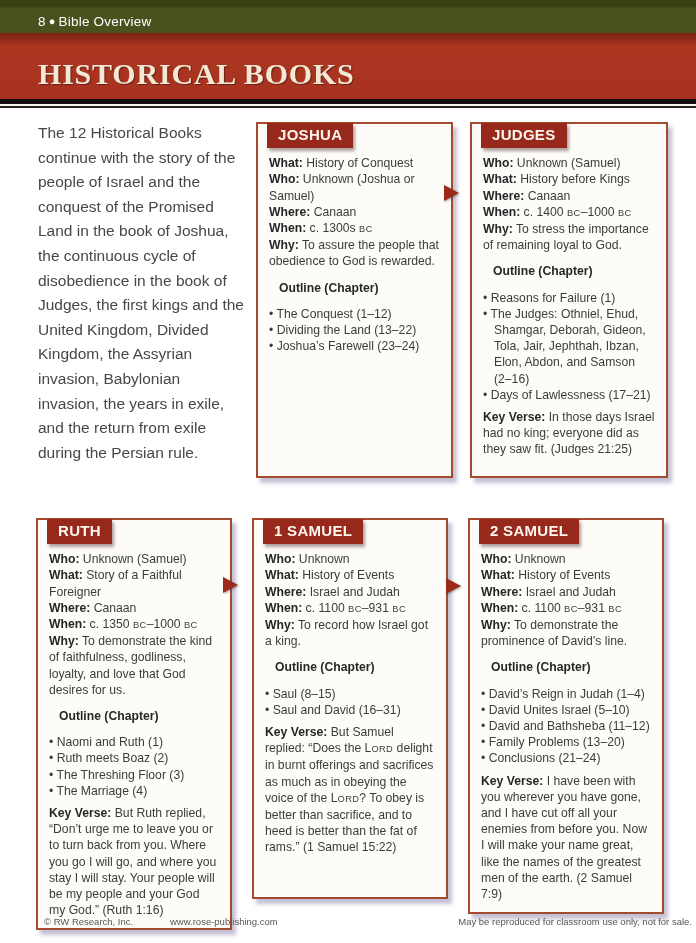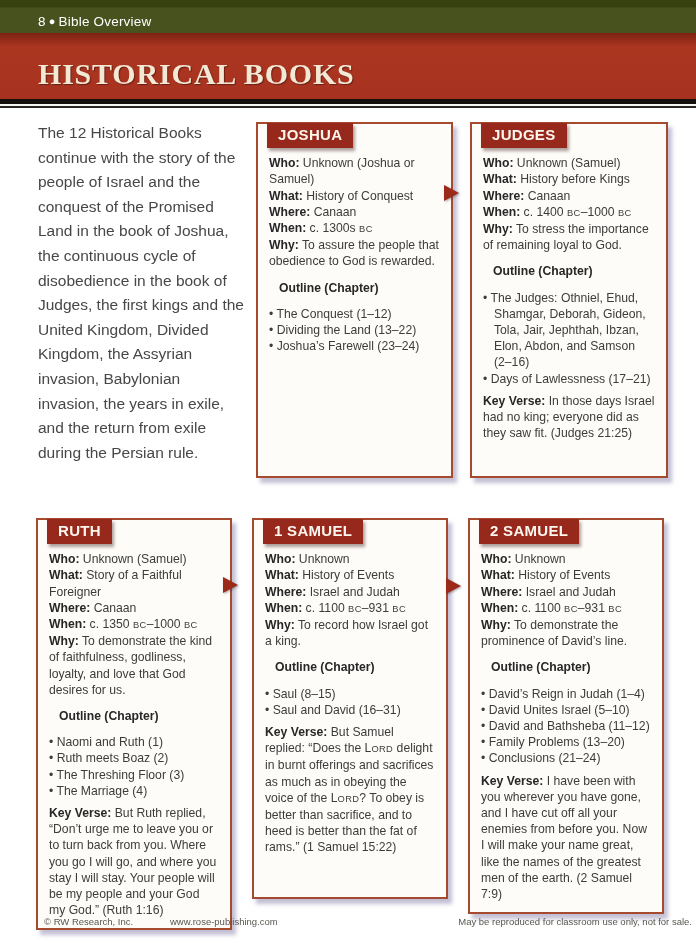--- a/index.html
+++ b/index.html
@@ -101,22 +101,22 @@
   <div class="rule-black"></div>
   <div class="rule-white"></div>
   <div class="rule-thin"></div>
 
   <p class="intro">The 12 Historical Books continue with the story of the people of Israel and the conquest of the Promised Land in the book of Joshua, the continuous cycle of disobedience in the book of Judges, the first kings and the United Kingdom, Divided Kingdom, the Assyrian invasion, Babylonian invasion, the years in exile, and the return from exile during the Persian rule.</p>
 
   <div id="boxes">
       <section class="box box-joshua">
     <div class="tab">JOSHUA</div>
     <div class="fields">
+          <p class="field"><b>What:</b> History of Conquest</p>
           <p class="field"><b>Who:</b> Unknown (Joshua or Samuel)</p>
-          <p class="field"><b>What:</b> History of Conquest</p>
           <p class="field"><b>Where:</b> Canaan</p>
           <p class="field"><b>When:</b> c. 1300s <span class="sc">BC</span></p>
           <p class="field"><b>Why:</b> To assure the people that obedience to God is rewarded.</p>
         </div>
     <div class="outline">
       <p class="outline-title">Outline (Chapter)</p>
       <div class="outline-list">
             <div class="bullet">The Conquest (1–12)</div>
             <div class="bullet">Dividing the Land (13–22)</div>
             <div class="bullet">Joshua’s Farewell (23–24)</div>
@@ -128,20 +128,21 @@
     <div class="fields">
           <p class="field"><b>Who:</b> Unknown (Samuel)</p>
           <p class="field"><b>What:</b> History before Kings</p>
           <p class="field"><b>Where:</b> Canaan</p>
           <p class="field"><b>When:</b> c. 1400 <span class="sc">BC</span>–1000 <span class="sc">BC</span></p>
           <p class="field"><b>Why:</b> To stress the importance of remaining loyal to God.</p>
         </div>
     <div class="outline">
       <p class="outline-title">Outline (Chapter)</p>
       <div class="outline-list">
+            <div class="bullet">Reasons for Failure (1)</div>
             <div class="bullet">The Judges: Othniel, Ehud, Shamgar, Deborah, Gideon, Tola, Jair, Jephthah, Ibzan, Elon, Abdon, and Samson (2–16)</div>
             <div class="bullet">Days of Lawlessness (17–21)</div>
           </div>
     </div>
     <p class="keyverse kv-text"><b>Key Verse:</b> In those days Israel had no king; everyone did as they saw fit. (Judges 21:25)</p>
   </section>
       <section class="box box-ruth">
     <div class="tab">RUTH</div>
     <div class="fields">
           <p class="field"><b>Who:</b> Unknown (Samuel)</p>

